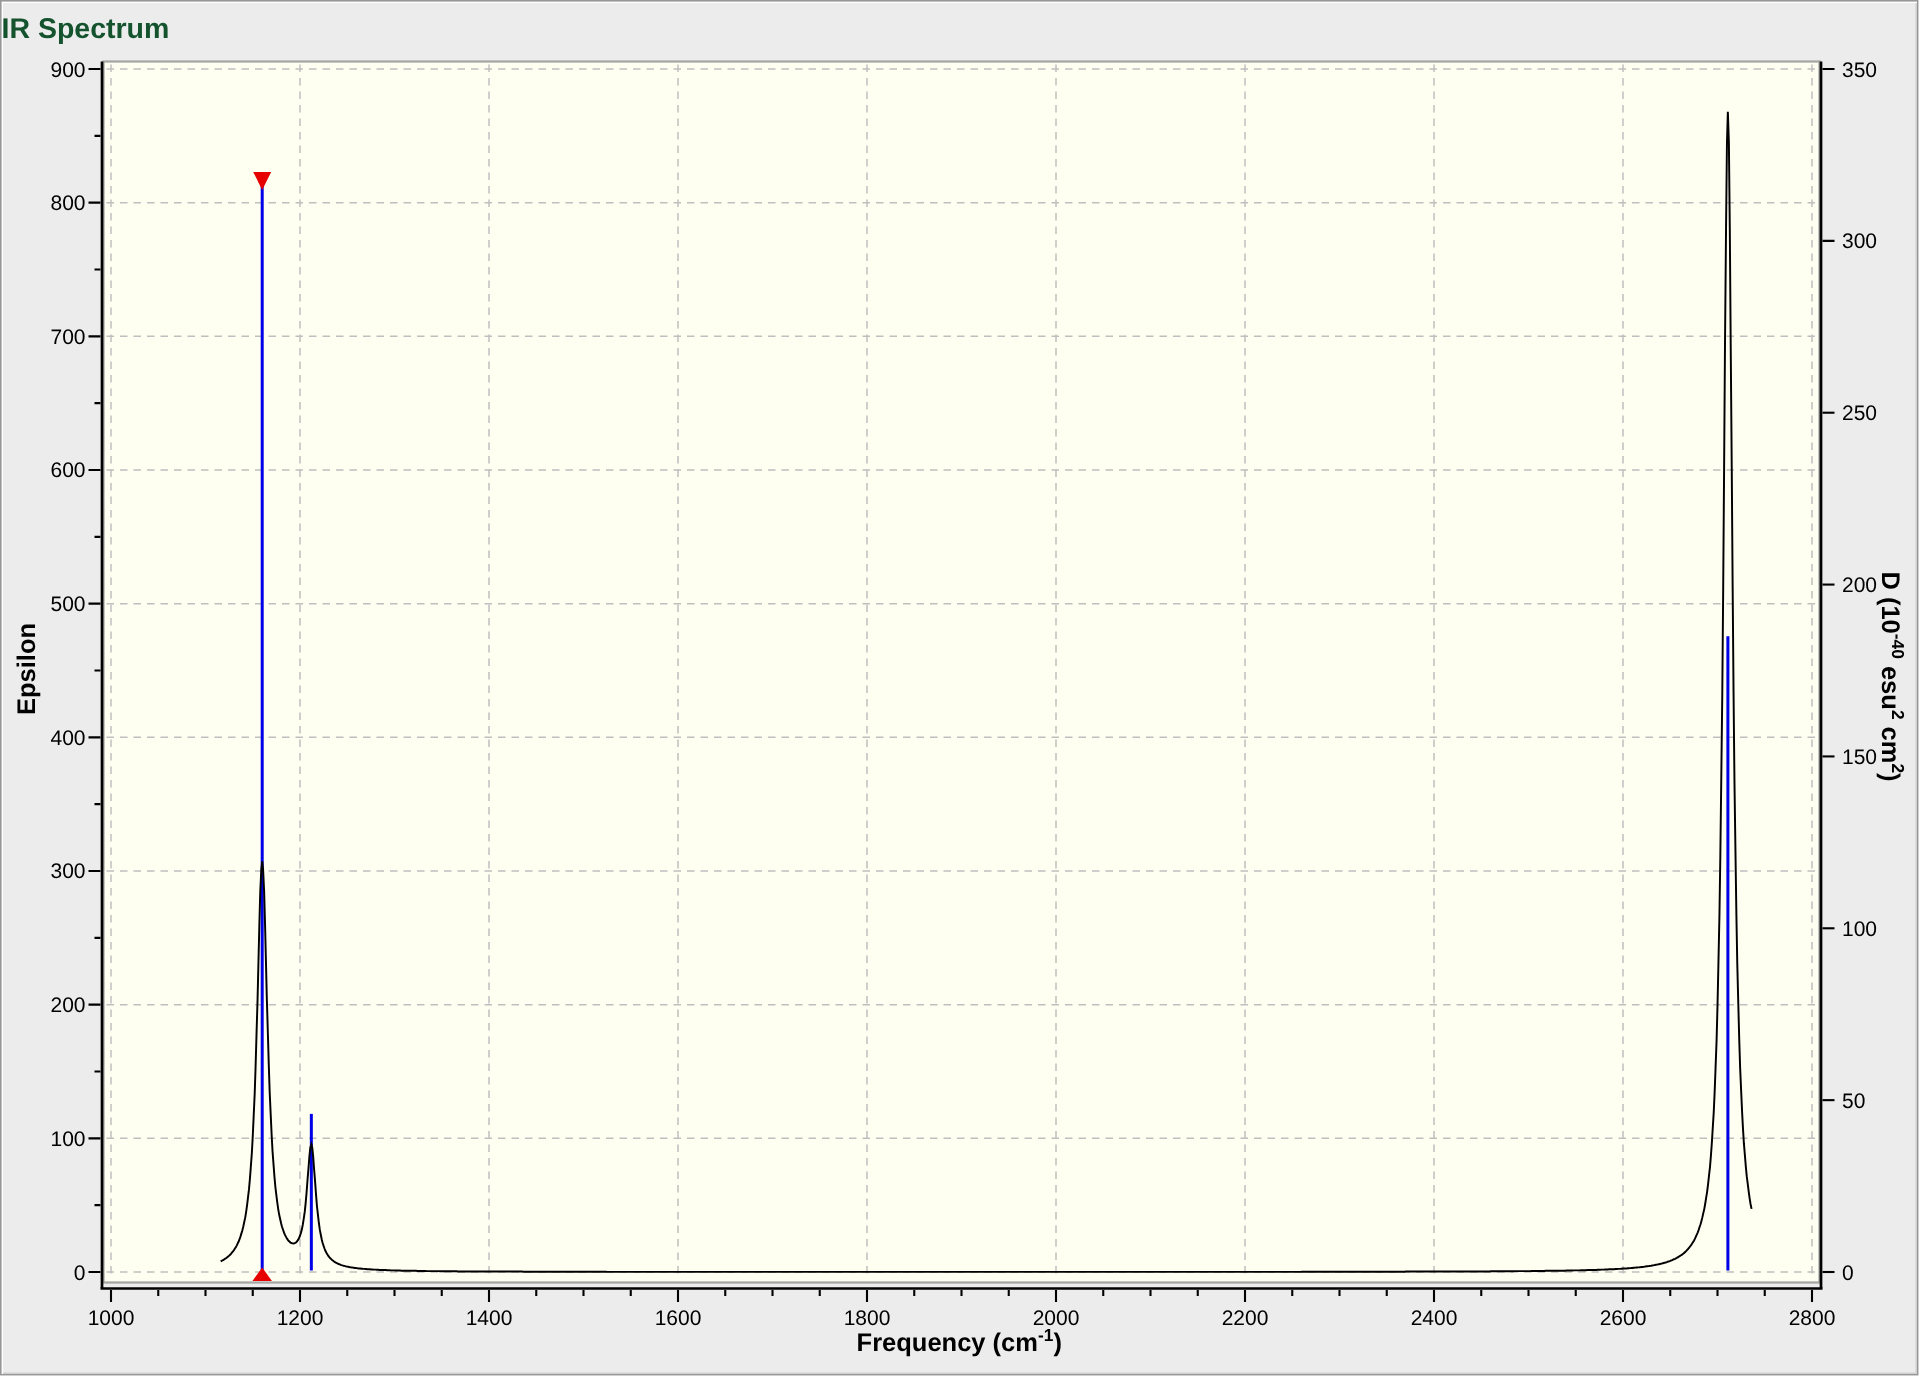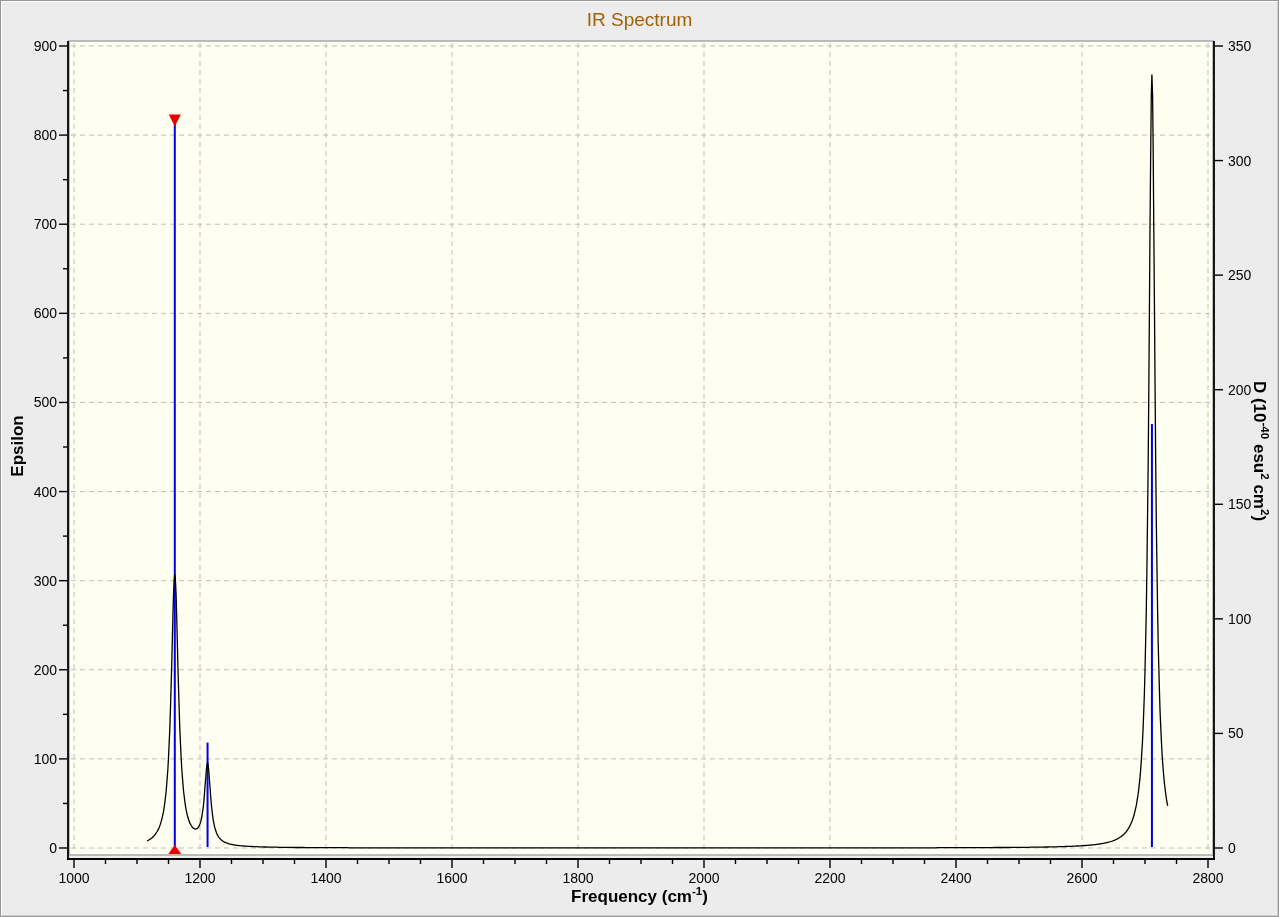--- a/index.html
+++ b/index.html
@@ -8,22 +8,21 @@
     width:1279px;height:917px;
     background:#ececec;
     border:1px solid #979797;
     box-sizing:border-box;
     box-shadow:inset 1px 1px 0 #ffffff, inset -1px -1px 0 #cfcfcf;
     font-family:"Liberation Sans", sans-serif;
     overflow:hidden;
   }
   .chart-title{
     position:absolute;top:8px;left:0;width:100%;
-    text-align:center;
-    font-size:19px;font-weight:normal;color:#a16207;
+    font-size:19px;font-weight:bold;color:#14532d;
   }
   .xlabel{
     position:absolute;top:884px;left:0;width:100%;
     text-align:center;
     font-size:17px;font-weight:bold;color:#000;
     white-space:nowrap;
   }
   .ylabel-left{
     position:absolute;left:17px;top:445px;
     transform:translate(-50%,-50%) rotate(-90deg);

